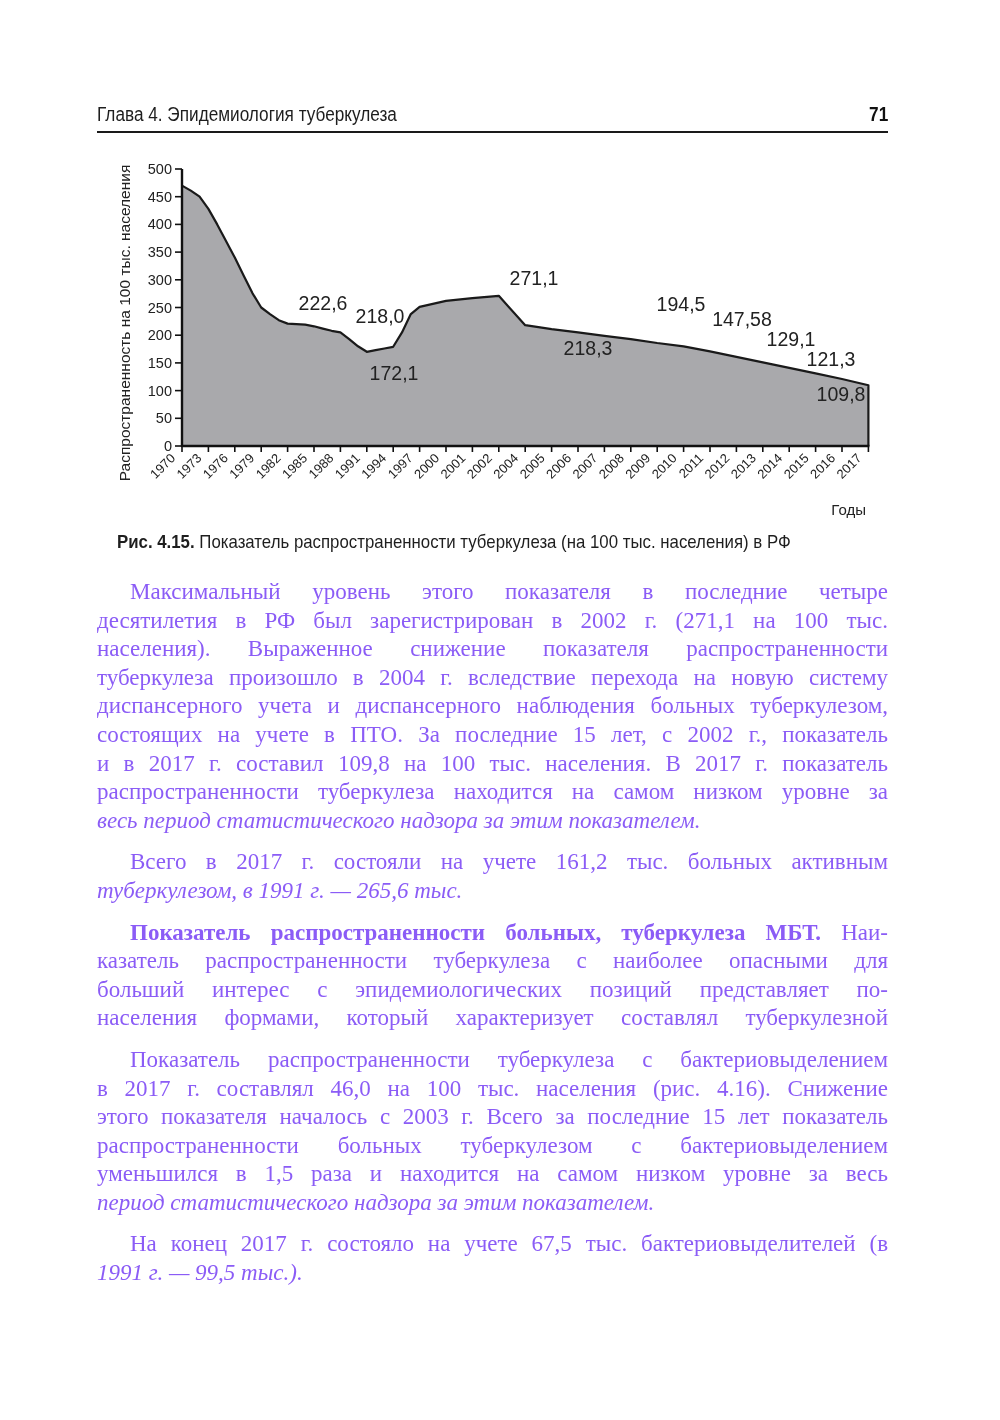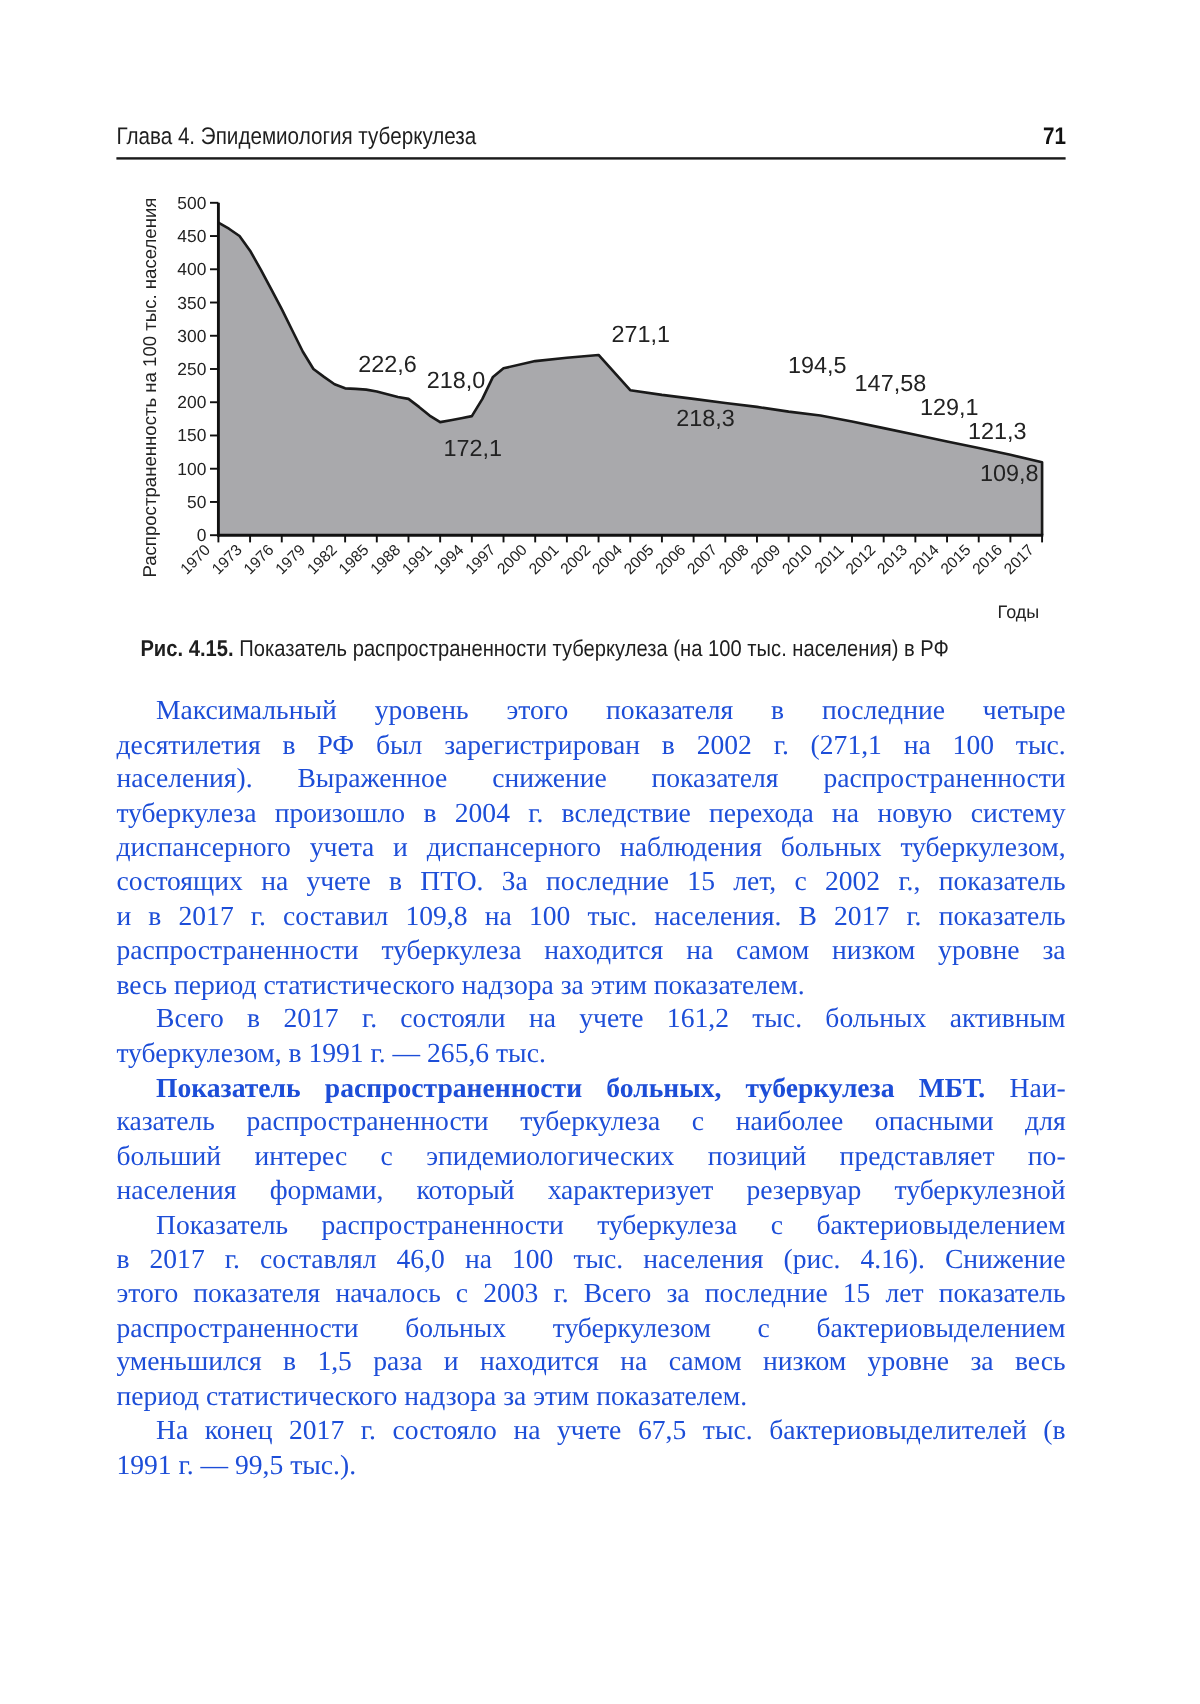--- a/index.html
+++ b/index.html
@@ -18,27 +18,27 @@
   #chart-svg { position: absolute; left: 0; top: 140px; width: 1000px; height: 390px; }
   #chart-svg text { font-family: "Liberation Sans", sans-serif; fill: #222; }
   .caption {
     position: absolute; left: 117px; top: 531px;
     font-family: "Liberation Sans", sans-serif; font-size: 19px; color: #1e1e1e;
     transform: scaleX(0.885); transform-origin: left top; white-space: nowrap;
   }
   .caption b { font-weight: bold; }
   .body-text {
     position: absolute; left: 97px; top: 578px; width: 791px;
-    font-family: "Liberation Serif", serif; font-size: 23px; line-height: 28.6px; color: #1d4ed8;
+    font-family: "Liberation Serif", serif; font-size: 23px; line-height: 28.6px; color: #8b5cf6;
   }
-  .para { margin-top: 0; }
+  .para { margin-top: 13px; }
   .para:first-child { margin-top: 0; }
   .line { text-align: justify; text-align-last: justify; }
   .line.first { text-indent: 33px; }
-  .line.last { text-align-last: left; }
+  .line.last { text-align-last: left; font-style: italic; }
   .line b { font-weight: bold; }
 </style>
 </head>
 <body>
 
 <div class="header-title">Глава 4. Эпидемиология туберкулеза</div>
 <div class="page-num">71</div>
 <div class="header-rule"></div>
 
 <svg id="chart-svg" viewBox="0 140 1000 390" xmlns="http://www.w3.org/2000/svg">
@@ -161,21 +161,21 @@
     <div class="line last">весь период статистического надзора за этим показателем.</div>
   </div>
   <div class="para">
     <div class="line first">Всего в 2017 г. состояли на учете 161,2 тыс. больных активным</div>
     <div class="line last">туберкулезом, в 1991 г. — 265,6 тыс.</div>
   </div>
   <div class="para">
     <div class="line first"><b>Показатель распространенности больных, туберкулеза МБТ.</b> <span>Наи-</span></div>
     <div class="line">казатель распространенности туберкулеза с наиболее опасными для</div>
     <div class="line">больший интерес с эпидемиологических позиций представляет по-</div>
-    <div class="line">населения формами, который характеризует резервуар туберкулезной</div>
+    <div class="line">населения формами, который характеризует составлял туберкулезной</div>
   </div>
   <div class="para">
     <div class="line first">Показатель распространенности туберкулеза с бактериовыделением</div>
     <div class="line">в 2017 г. составлял 46,0 на 100 тыс. населения (рис. 4.16). Снижение</div>
     <div class="line">этого показателя началось с 2003 г. Всего за последние 15 лет показатель</div>
     <div class="line">распространенности больных туберкулезом с бактериовыделением</div>
     <div class="line">уменьшился в 1,5 раза и находится на самом низком уровне за весь</div>
     <div class="line last">период статистического надзора за этим показателем.</div>
   </div>
   <div class="para">

